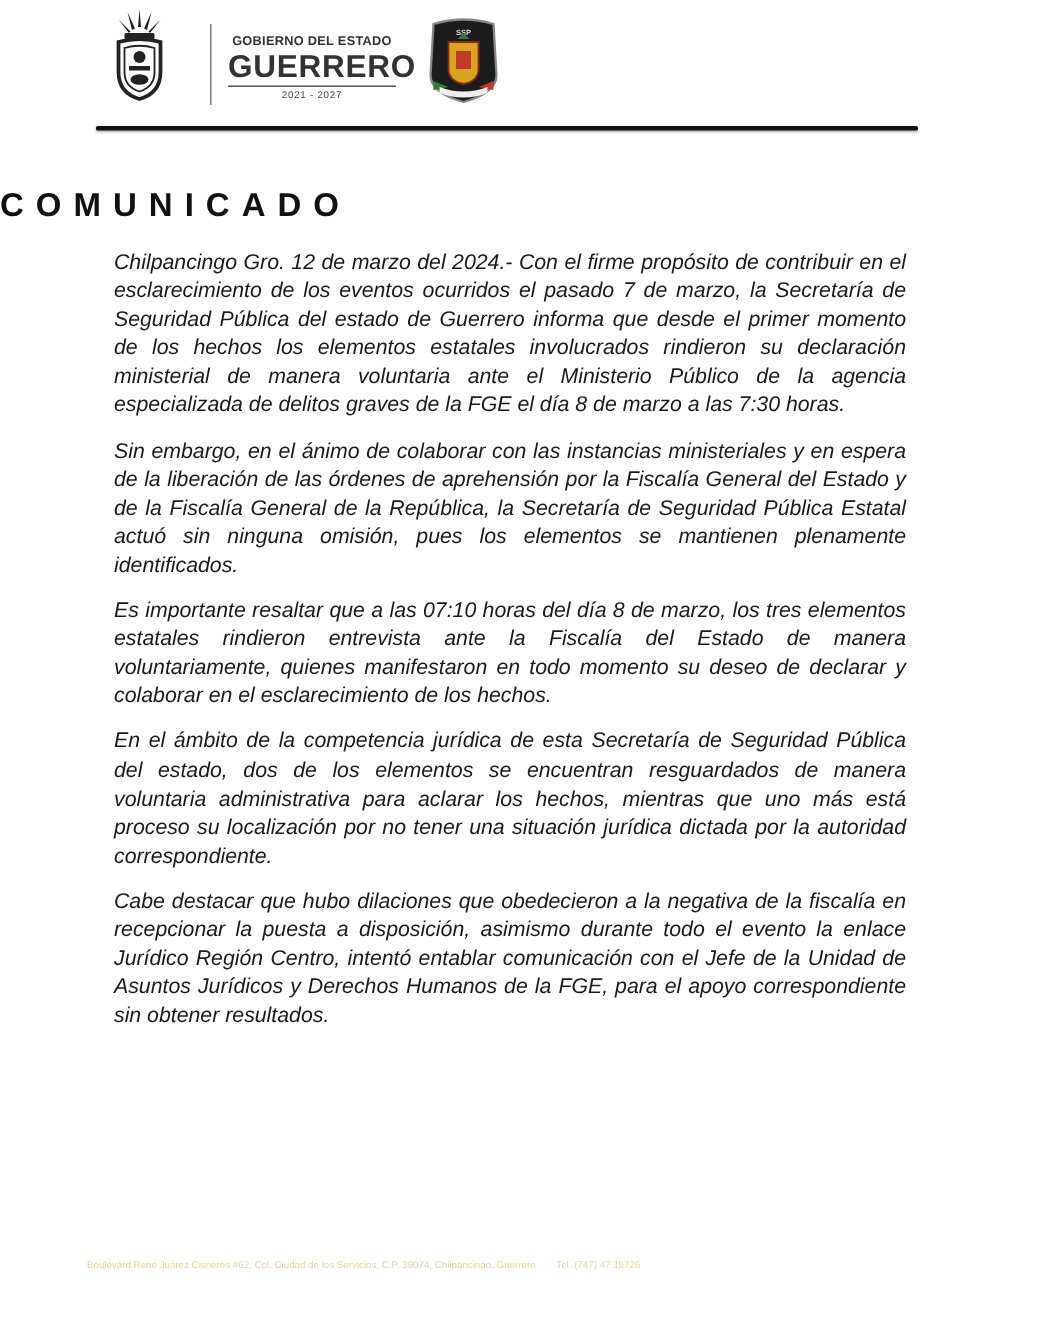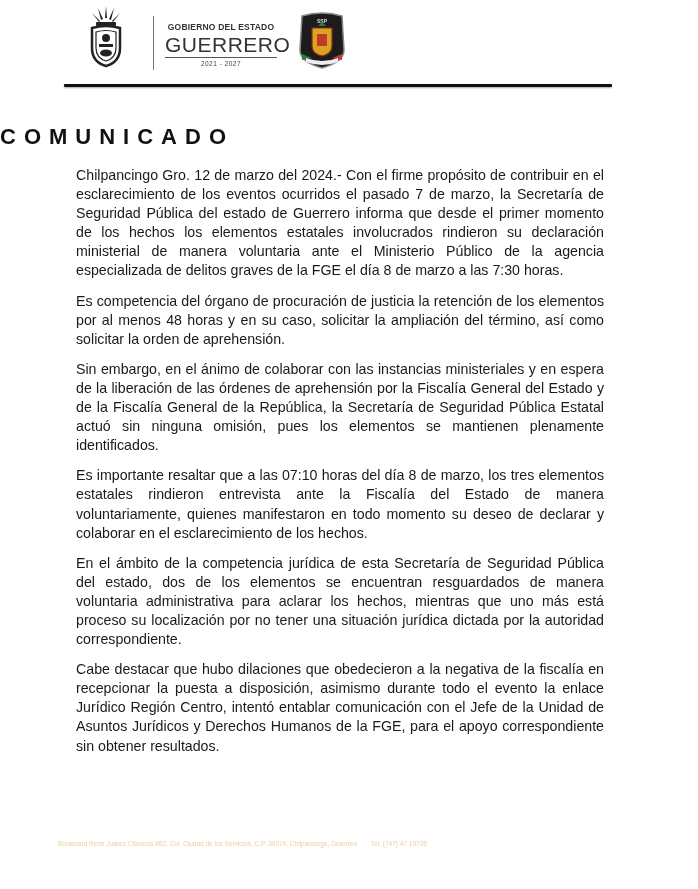--- a/index.html
+++ b/index.html
@@ -1,28 +1,28 @@
 <!DOCTYPE html>
 <html><head>
   <meta charset="utf-8">
   <style>
     html, body { margin: 0; padding: 0; background: #ffffff; }
     body { width: 698px; height: 889px; position: relative; overflow: hidden; font-family: "Liberation Sans", sans-serif; color: #111; }
-    .header { position: absolute; left: 0; top: 0; width: 599px; height: 80px; margin-left: 13px; }
+    .header { position: absolute; left: 0; top: 0; width: 599px; height: 80px; }
     .seal { position: absolute; left: 75px; top: 4px; width: 36px; height: 64px; }
     .vdivider { position: absolute; left: 140px; top: 16px; width: 1px; height: 54px; background: #777; }
     .gov-block { position: absolute; left: 152px; top: 22px; width: 112px; text-align: center; }
     .gov-top { font-size: 8.5px; font-weight: bold; color: #333; letter-spacing: 0.2px; }
-    .gov-name { font-size: 21px; font-weight: normal; color: #333; letter-spacing: 0.5px; line-height: 21px; margin-top: 2px; }
+    .gov-name { font-size: 21px; font-weight: bold; color: #333; letter-spacing: 0.5px; line-height: 21px; margin-top: 2px; }
     .gov-rule { height: 1px; background: #555; margin: 2px 0 2px 0; }
     .gov-years { font-size: 6.5px; color: #444; letter-spacing: 0.5px; }
     .badge { position: absolute; left: 283px; top: 10px; width: 52px; height: 60px; }
     .hrule { position: absolute; left: 64px; top: 84px; width: 548px; height: 3px; background: #111; box-shadow: 0 1px 2px rgba(0,0,0,0.35); border-radius: 1px; }
     .title { position: absolute; left: 0; width: 698px; top: 124px; text-align: left; font-size: 22px; font-weight: bold; letter-spacing: 8px; color: #111; }
-    .body-text { position: absolute; left: 76px; top: 166px; width: 528px; font-size: 14.2px; line-height: 19.1px; text-align: justify; color: #1a1a1a; }
+    .body-text { position: absolute; left: 76px; top: 166px; width: 528px; font-size: 14.2px; line-height: 19.1px; text-align: justify; color: #1a1a1a; font-style: italic; }
     .body-text p { margin: 0 0 11px 0; }
     .footer { position: absolute; left: 58px; top: 840px; font-size: 6.5px; color: #e8d29a; white-space: nowrap; }
     .footer .tel { margin-left: 12px; }
   </style>
 </head>
 <body>
 
 <div class="header">
   <svg class="seal" viewBox="0 0 36 64">
     <g fill="#222">
@@ -60,21 +60,20 @@
     <path d="M10 48 Q26 54 42 48 L42 52 Q26 58 10 52 Z" fill="#eee"></path>
   </svg>
 </div>
 
 <div class="hrule"></div>
 
 <h1 class="title" style="margin:0;">COMUNICADO</h1>
 
 <div class="body-text">
   <p>Chilpancingo Gro. 12 de marzo del 2024.- Con el firme propósito de contribuir en el esclarecimiento de los eventos ocurridos el pasado 7 de marzo, la Secretaría de Seguridad Pública del estado de Guerrero informa que desde el primer momento de los hechos los elementos estatales involucrados rindieron su declaración ministerial de manera voluntaria ante el Ministerio Público de la agencia especializada de delitos graves de la FGE el día 8 de marzo a las 7:30 horas.</p>
-  <p>Es competencia del órgano de procuración de justicia la retención de los elementos por al menos 48 horas y en su caso, solicitar la ampliación del término, así como solicitar la orden de aprehensión.</p>
   <p>Sin embargo, en el ánimo de colaborar con las instancias ministeriales y en espera de la liberación de las órdenes de aprehensión por la Fiscalía General del Estado y de la Fiscalía General de la República, la Secretaría de Seguridad Pública Estatal actuó sin ninguna omisión, pues los elementos se mantienen plenamente identificados.</p>
   <p>Es importante resaltar que a las 07:10 horas del día 8 de marzo, los tres elementos estatales rindieron entrevista ante la Fiscalía del Estado de manera voluntariamente, quienes manifestaron en todo momento su deseo de declarar y colaborar en el esclarecimiento de los hechos.</p>
   <p>En el ámbito de la competencia jurídica de esta Secretaría de Seguridad Pública del estado, dos de los elementos se encuentran resguardados de manera voluntaria administrativa para aclarar los hechos, mientras que uno más está proceso su localización por no tener una situación jurídica dictada por la autoridad correspondiente.</p>
   <p>Cabe destacar que hubo dilaciones que obedecieron a la negativa de la fiscalía en recepcionar la puesta a disposición, asimismo durante todo el evento la enlace Jurídico Región Centro, intentó entablar comunicación con el Jefe de la Unidad de Asuntos Jurídicos y Derechos Humanos de la FGE, para el apoyo correspondiente sin obtener resultados.</p>
 </div>
 
 <div class="footer">
   <span>Boulevard René Juárez Cisneros #62, Col. Ciudad de los Servicios, C.P. 39074, Chilpancingo, Guerrero</span>
   <span class="tel">Tel. (747) 47 19726</span>
 </div>

